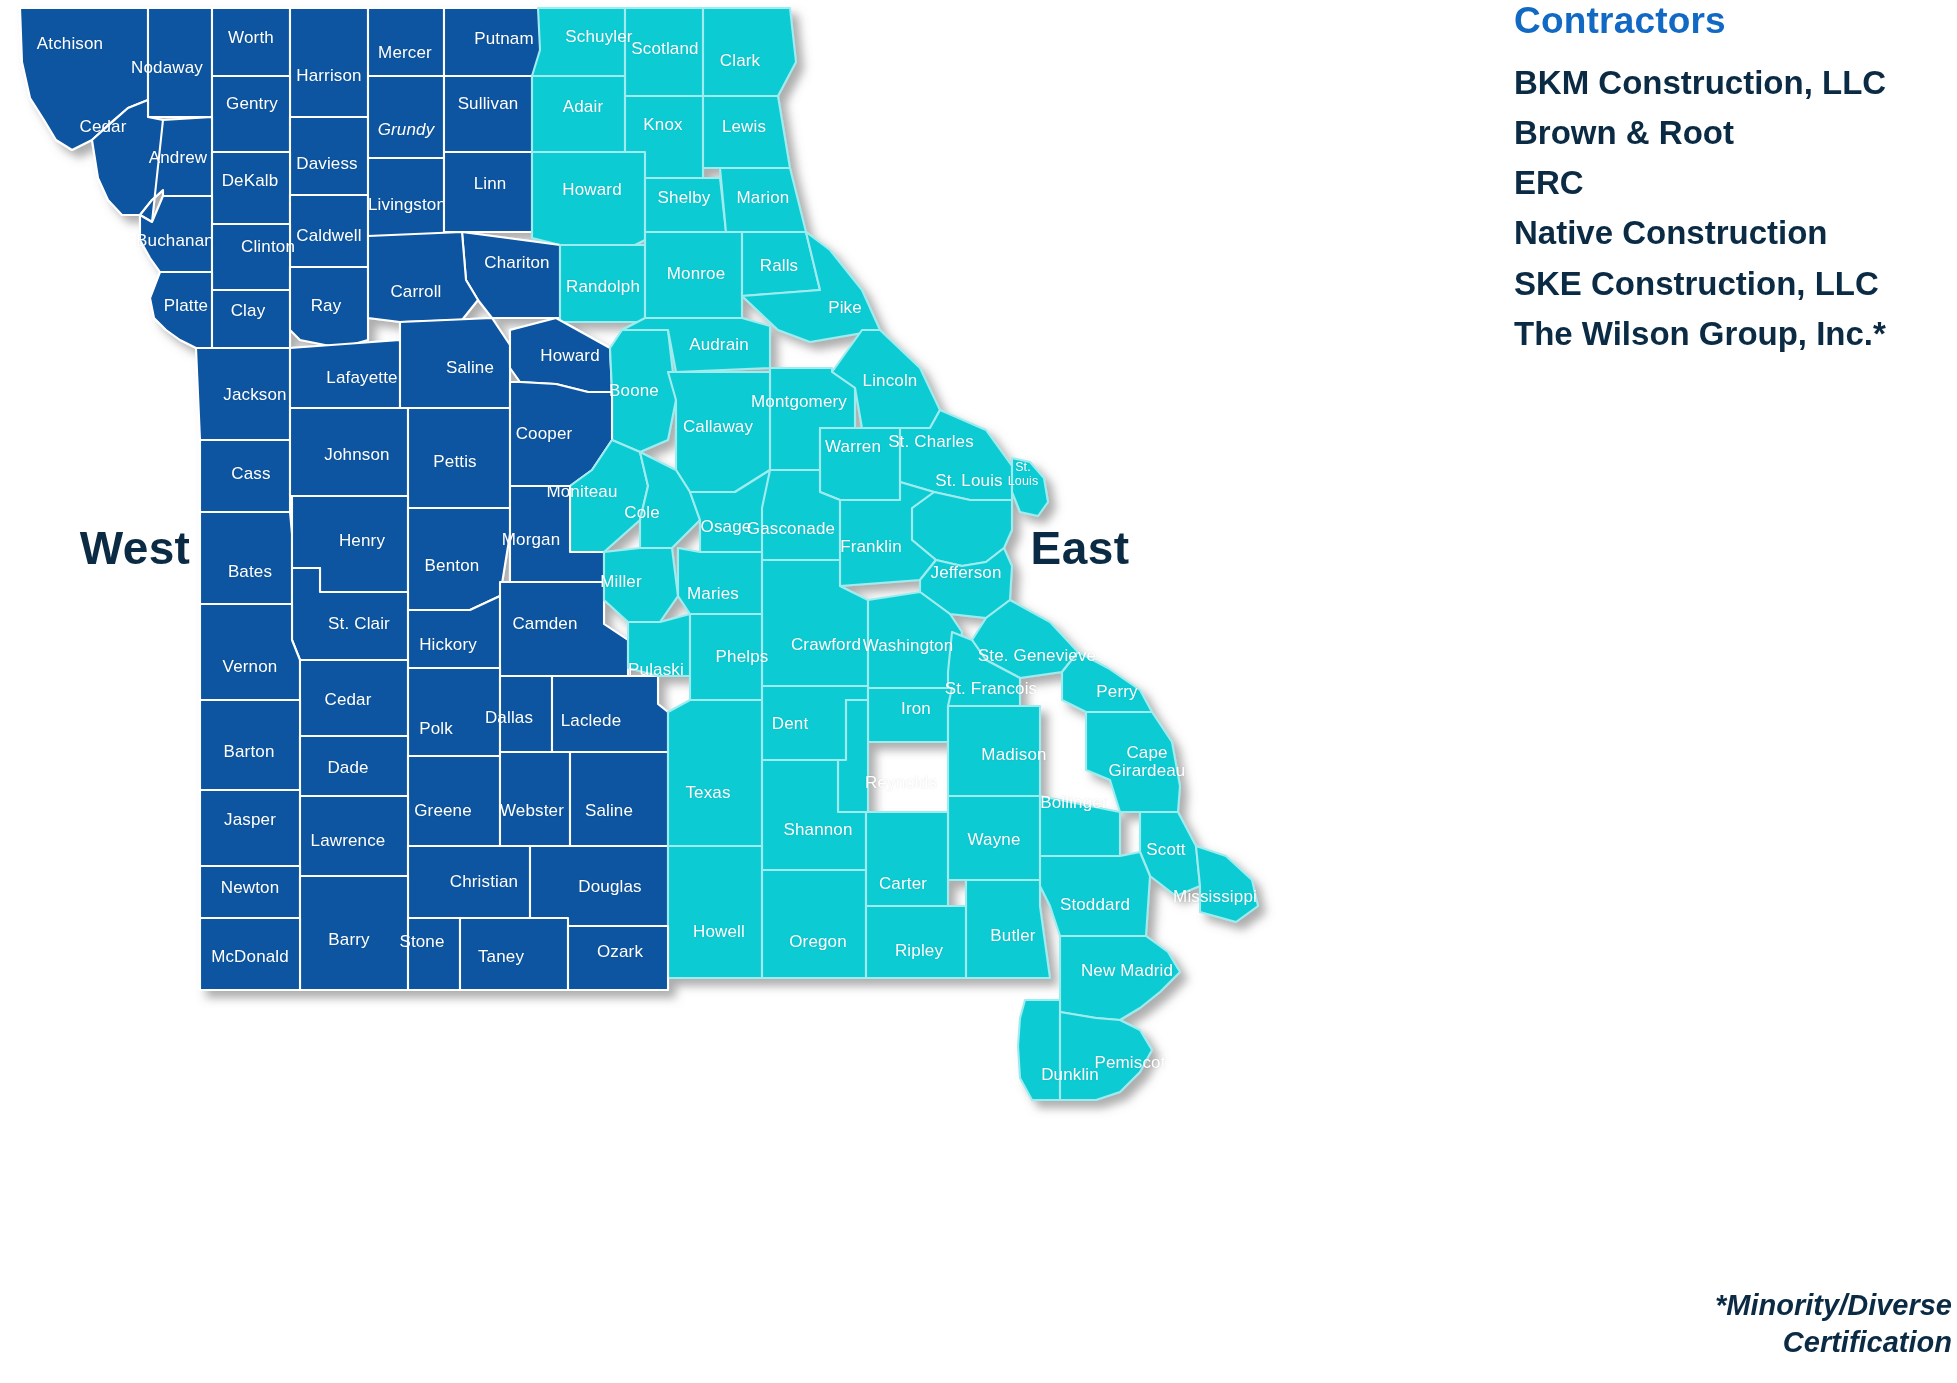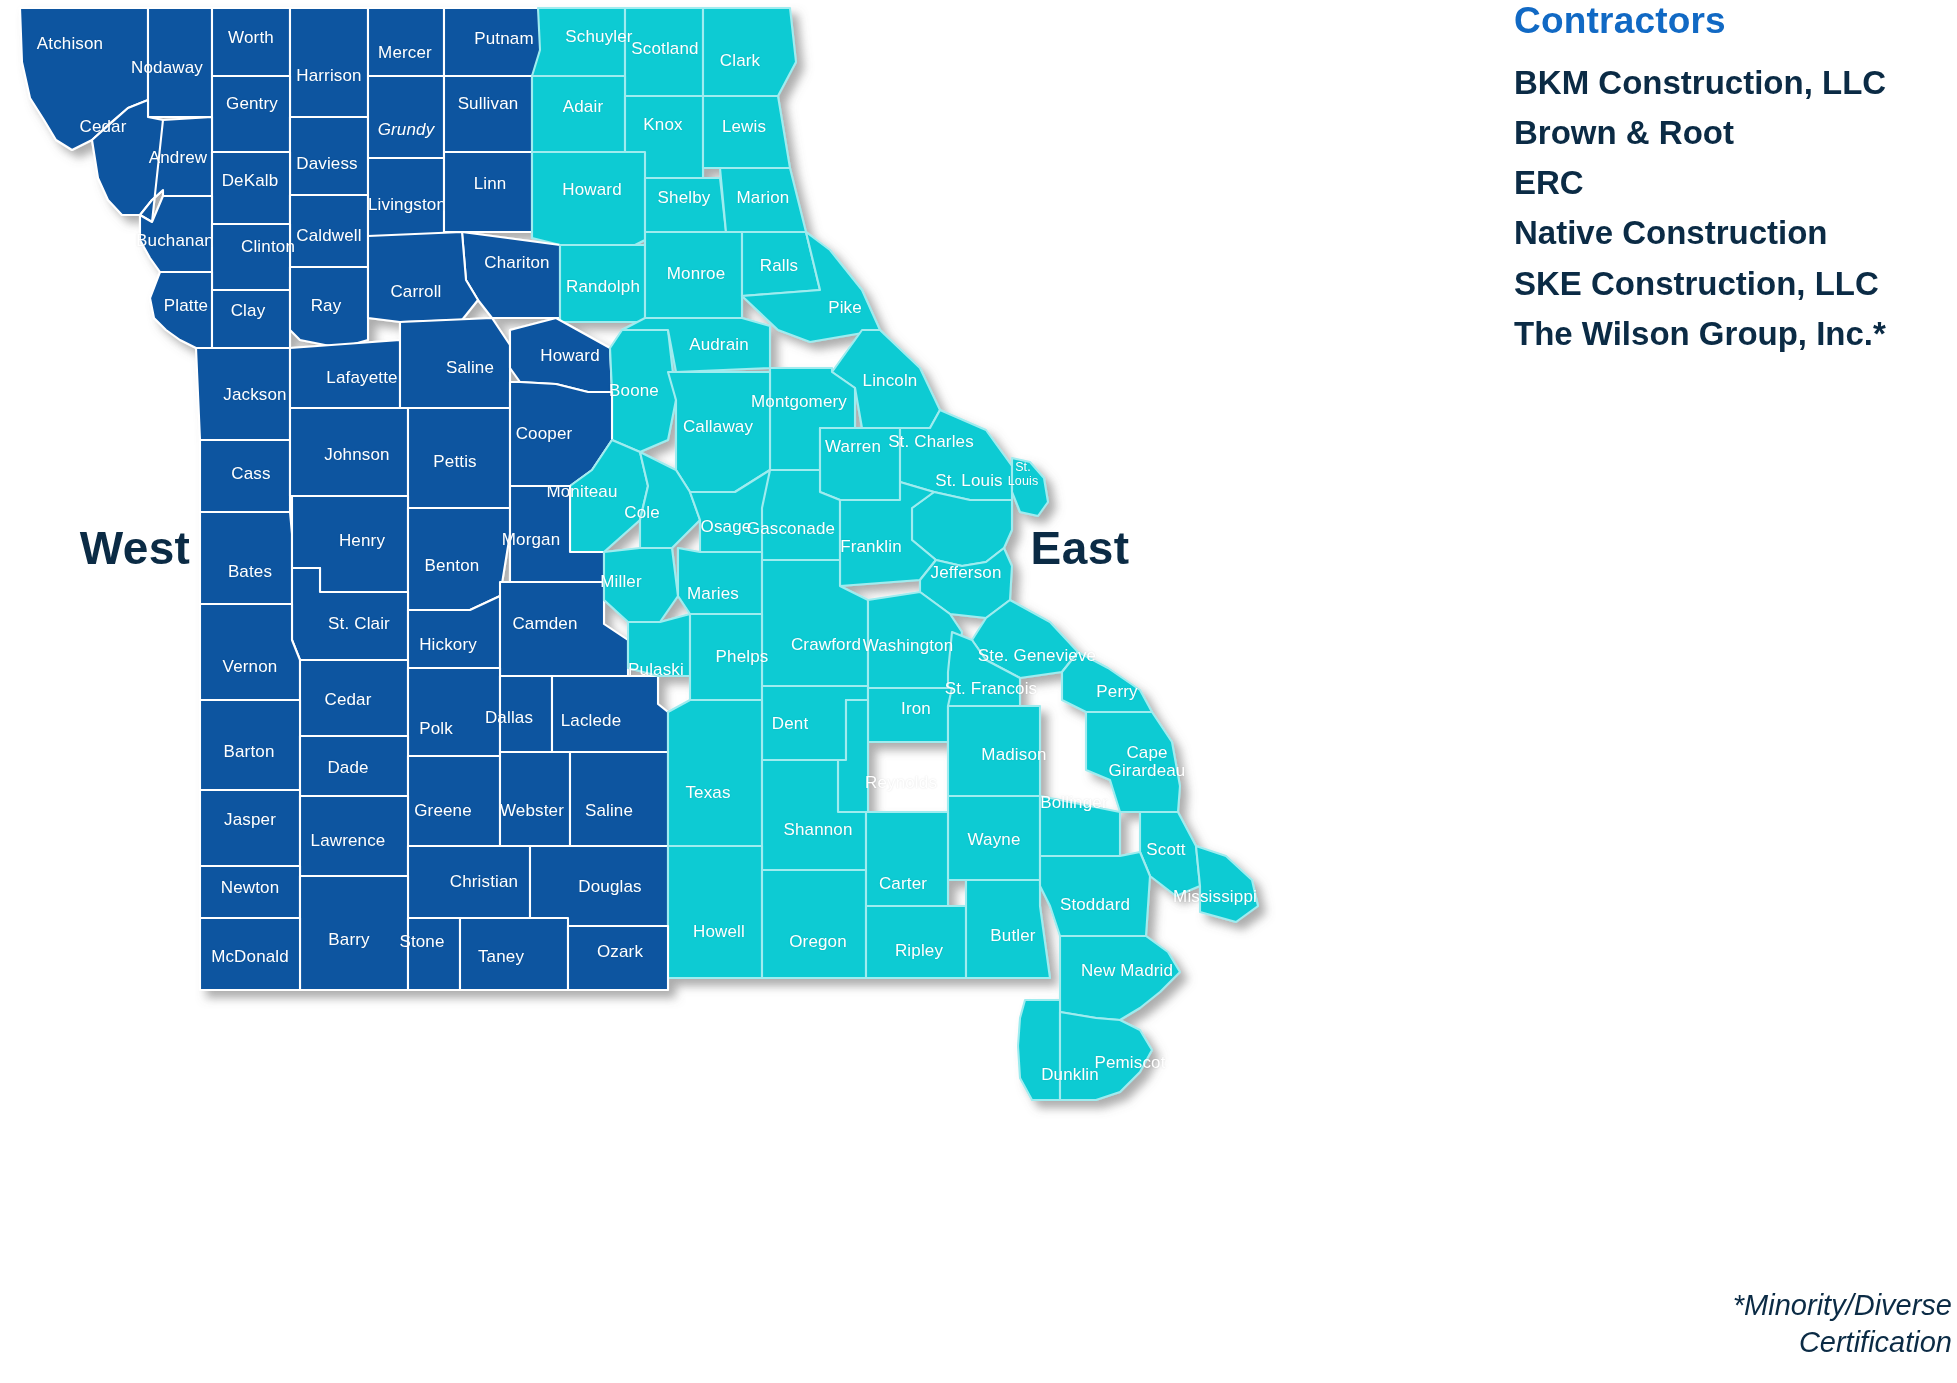--- a/index.html
+++ b/index.html
@@ -109,21 +109,21 @@
     letter-spacing: 0px;
     white-space: nowrap;
   }
   #footnote {
     position: absolute;
     right: 5px;
     bottom: 22px;
     width: 330px;
     text-align: right;
     font-size: 29px;
-    font-weight: 400;
+    font-weight: 700;
     font-style: italic;
     color: #0b2b45;
     line-height: 1.28;
   }
 </style>
 </head>
 <body>
 
 <div id="stage">
 

